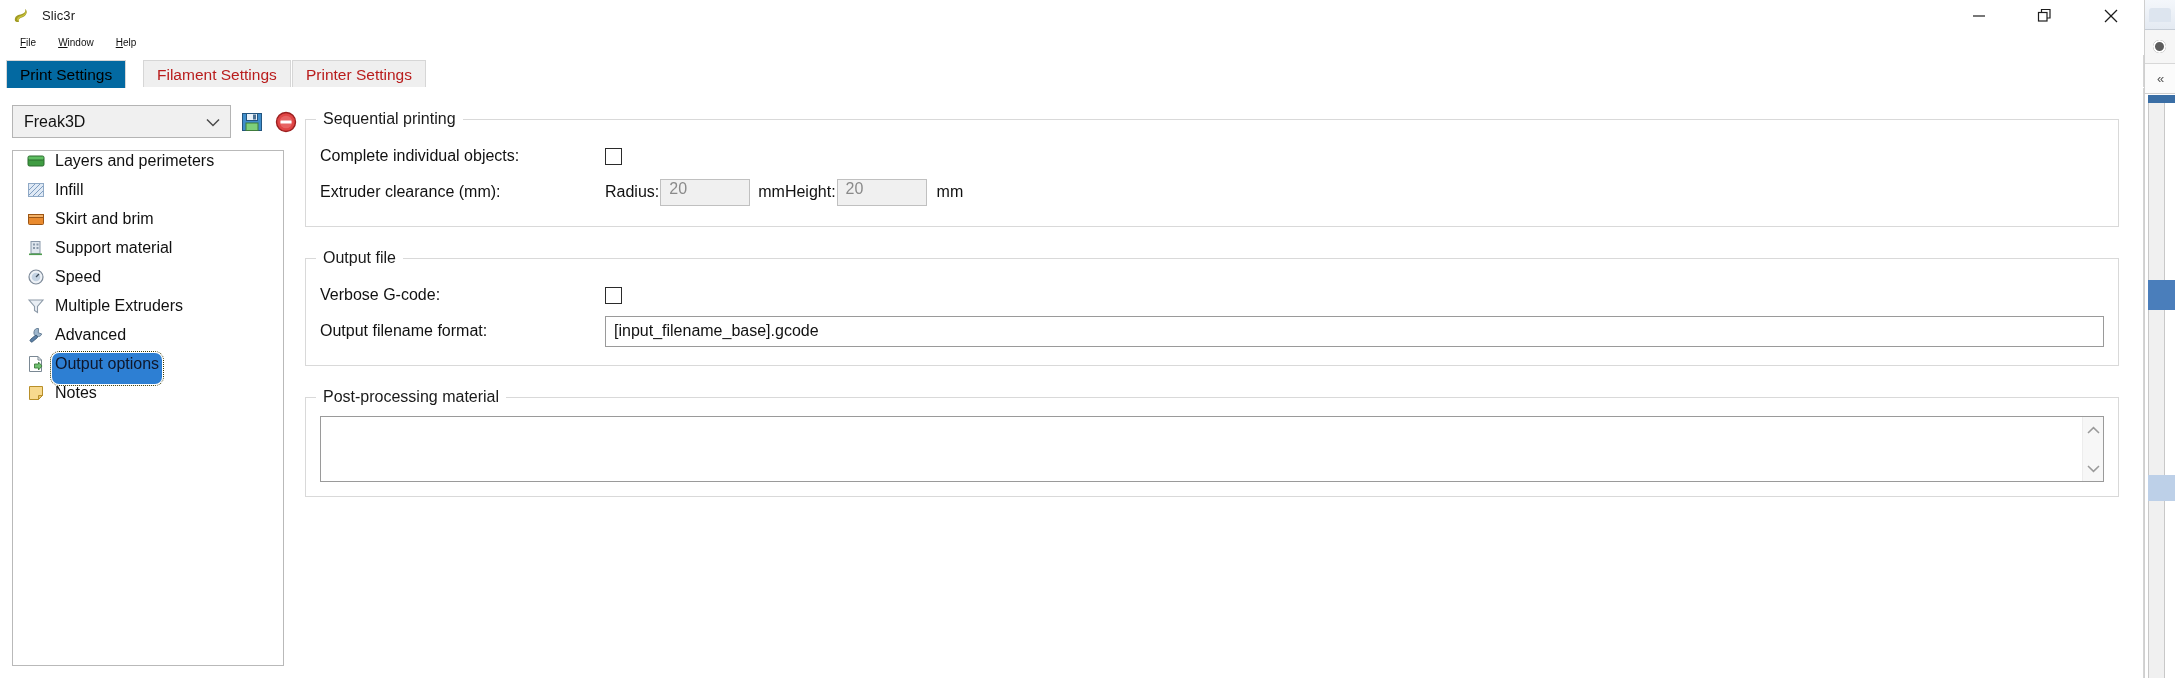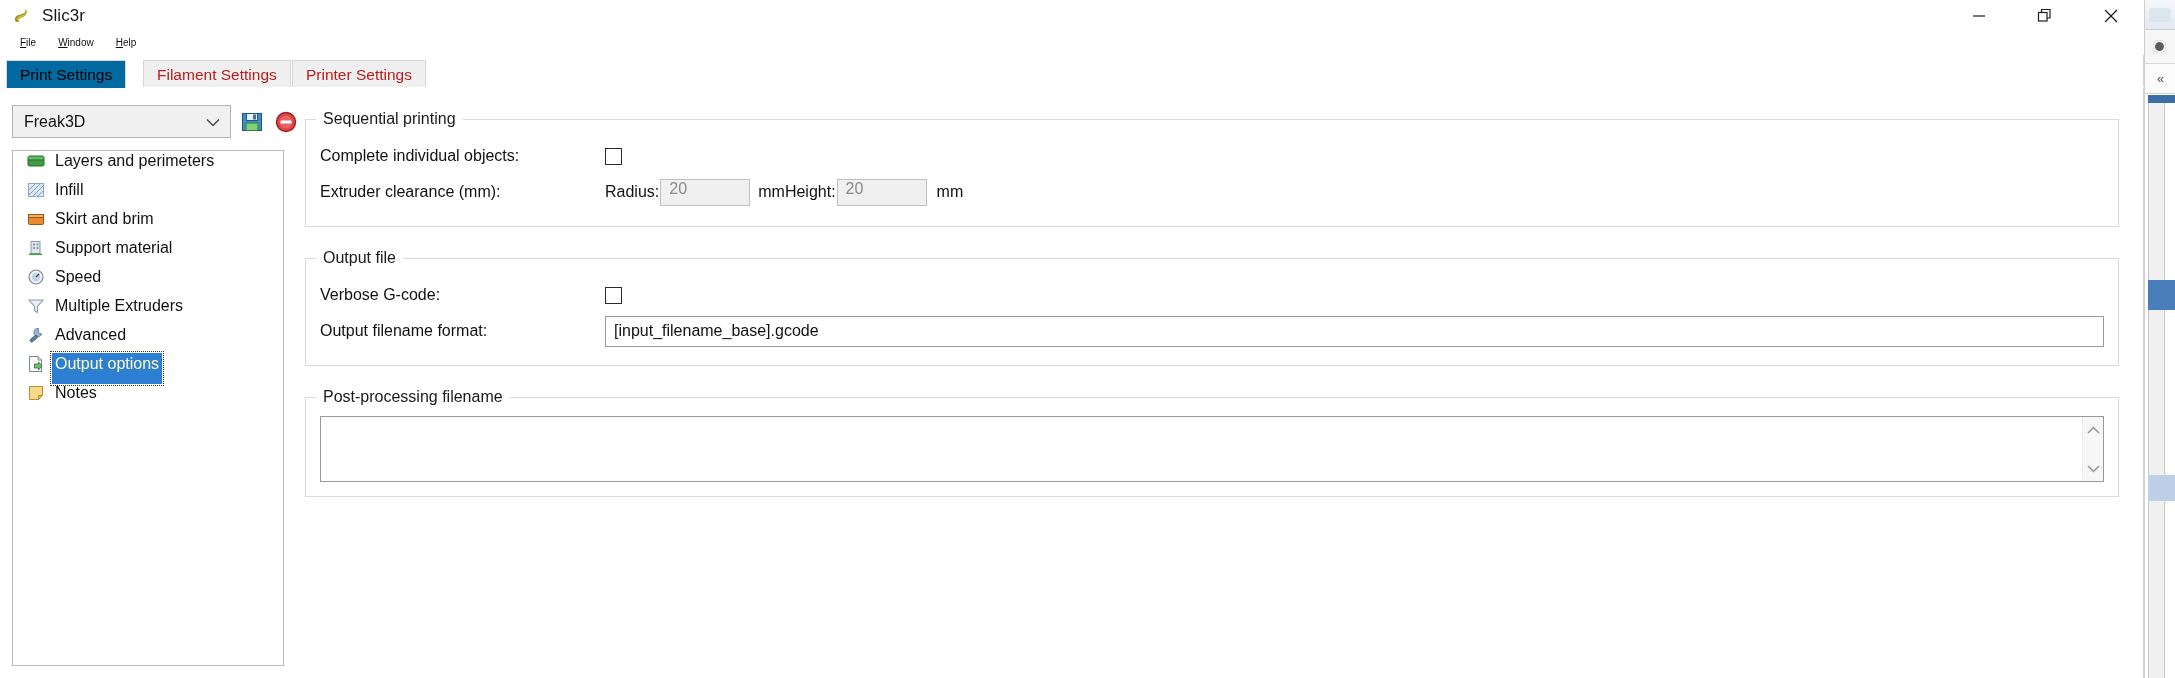--- a/index.html
+++ b/index.html
@@ -106,21 +106,21 @@
     display: flex; align-items: center;
   }
   .app-logo {
     margin-left: 11px;
     width: 20px; height: 20px;
     position: relative;
   }
   .app-logo svg { display: block; }
   .app-title {
     margin-left: 11px;
-    font-size: 17px;
+    font-size: 13px;
     color: #1a1a1a;
     letter-spacing: 0.1px;
   }
   .win-buttons {
     position: absolute; right: 0; top: 0;
     height: 31px; display: flex;
   }
   .win-btn {
     width: 66px; height: 31px;
     display: flex; align-items: center; justify-content: center;
@@ -220,25 +220,26 @@
   .tree-icon {
     width: 20px; height: 20px;
     margin-right: 9px;
     flex: 0 0 20px;
     display: flex; align-items: center; justify-content: center;
   }
   .tree-icon svg { display: block; }
   .tree-label { line-height: 20px; }
   .tree-item.selected .tree-label {
     background: #2d7fd3;
-    color: #fef9c3;
+    color: #0f172a;
     outline: 1px dotted #3a3a00;
     outline-offset: 1px;
     padding: 1px 3px;
     margin: -1px -3px;
+    border-radius: 7px;
   }
 
   
   .content {
     position: absolute;
     top: 110px; left: 305px;
     width: 1830px;
   }
 
   fieldset.group {
@@ -575,21 +576,21 @@
             <div class="field-label">Output filename format:</div>
             <div class="text-input-wide">
               <span>[input_filename_base].gcode</span>
             </div>
           </div>
 
         </div>
       </fieldset>
 
       <fieldset class="group">
-        <legend>Post-processing filename</legend>
+        <legend>Post-processing material</legend>
         <div class="script-wrap">
           <div class="script-area"></div>
           <div class="script-scrollbar">
             <div class="sb-arrow">
               <svg width="13" height="9" viewBox="0 0 13 9">
                 <polyline points="1,7 6.5,1.6 12,7" fill="none" stroke="#9a9a9a" stroke-width="1.5"></polyline>
               </svg>
             </div>
             <div class="sb-arrow">
               <svg width="13" height="9" viewBox="0 0 13 9">

